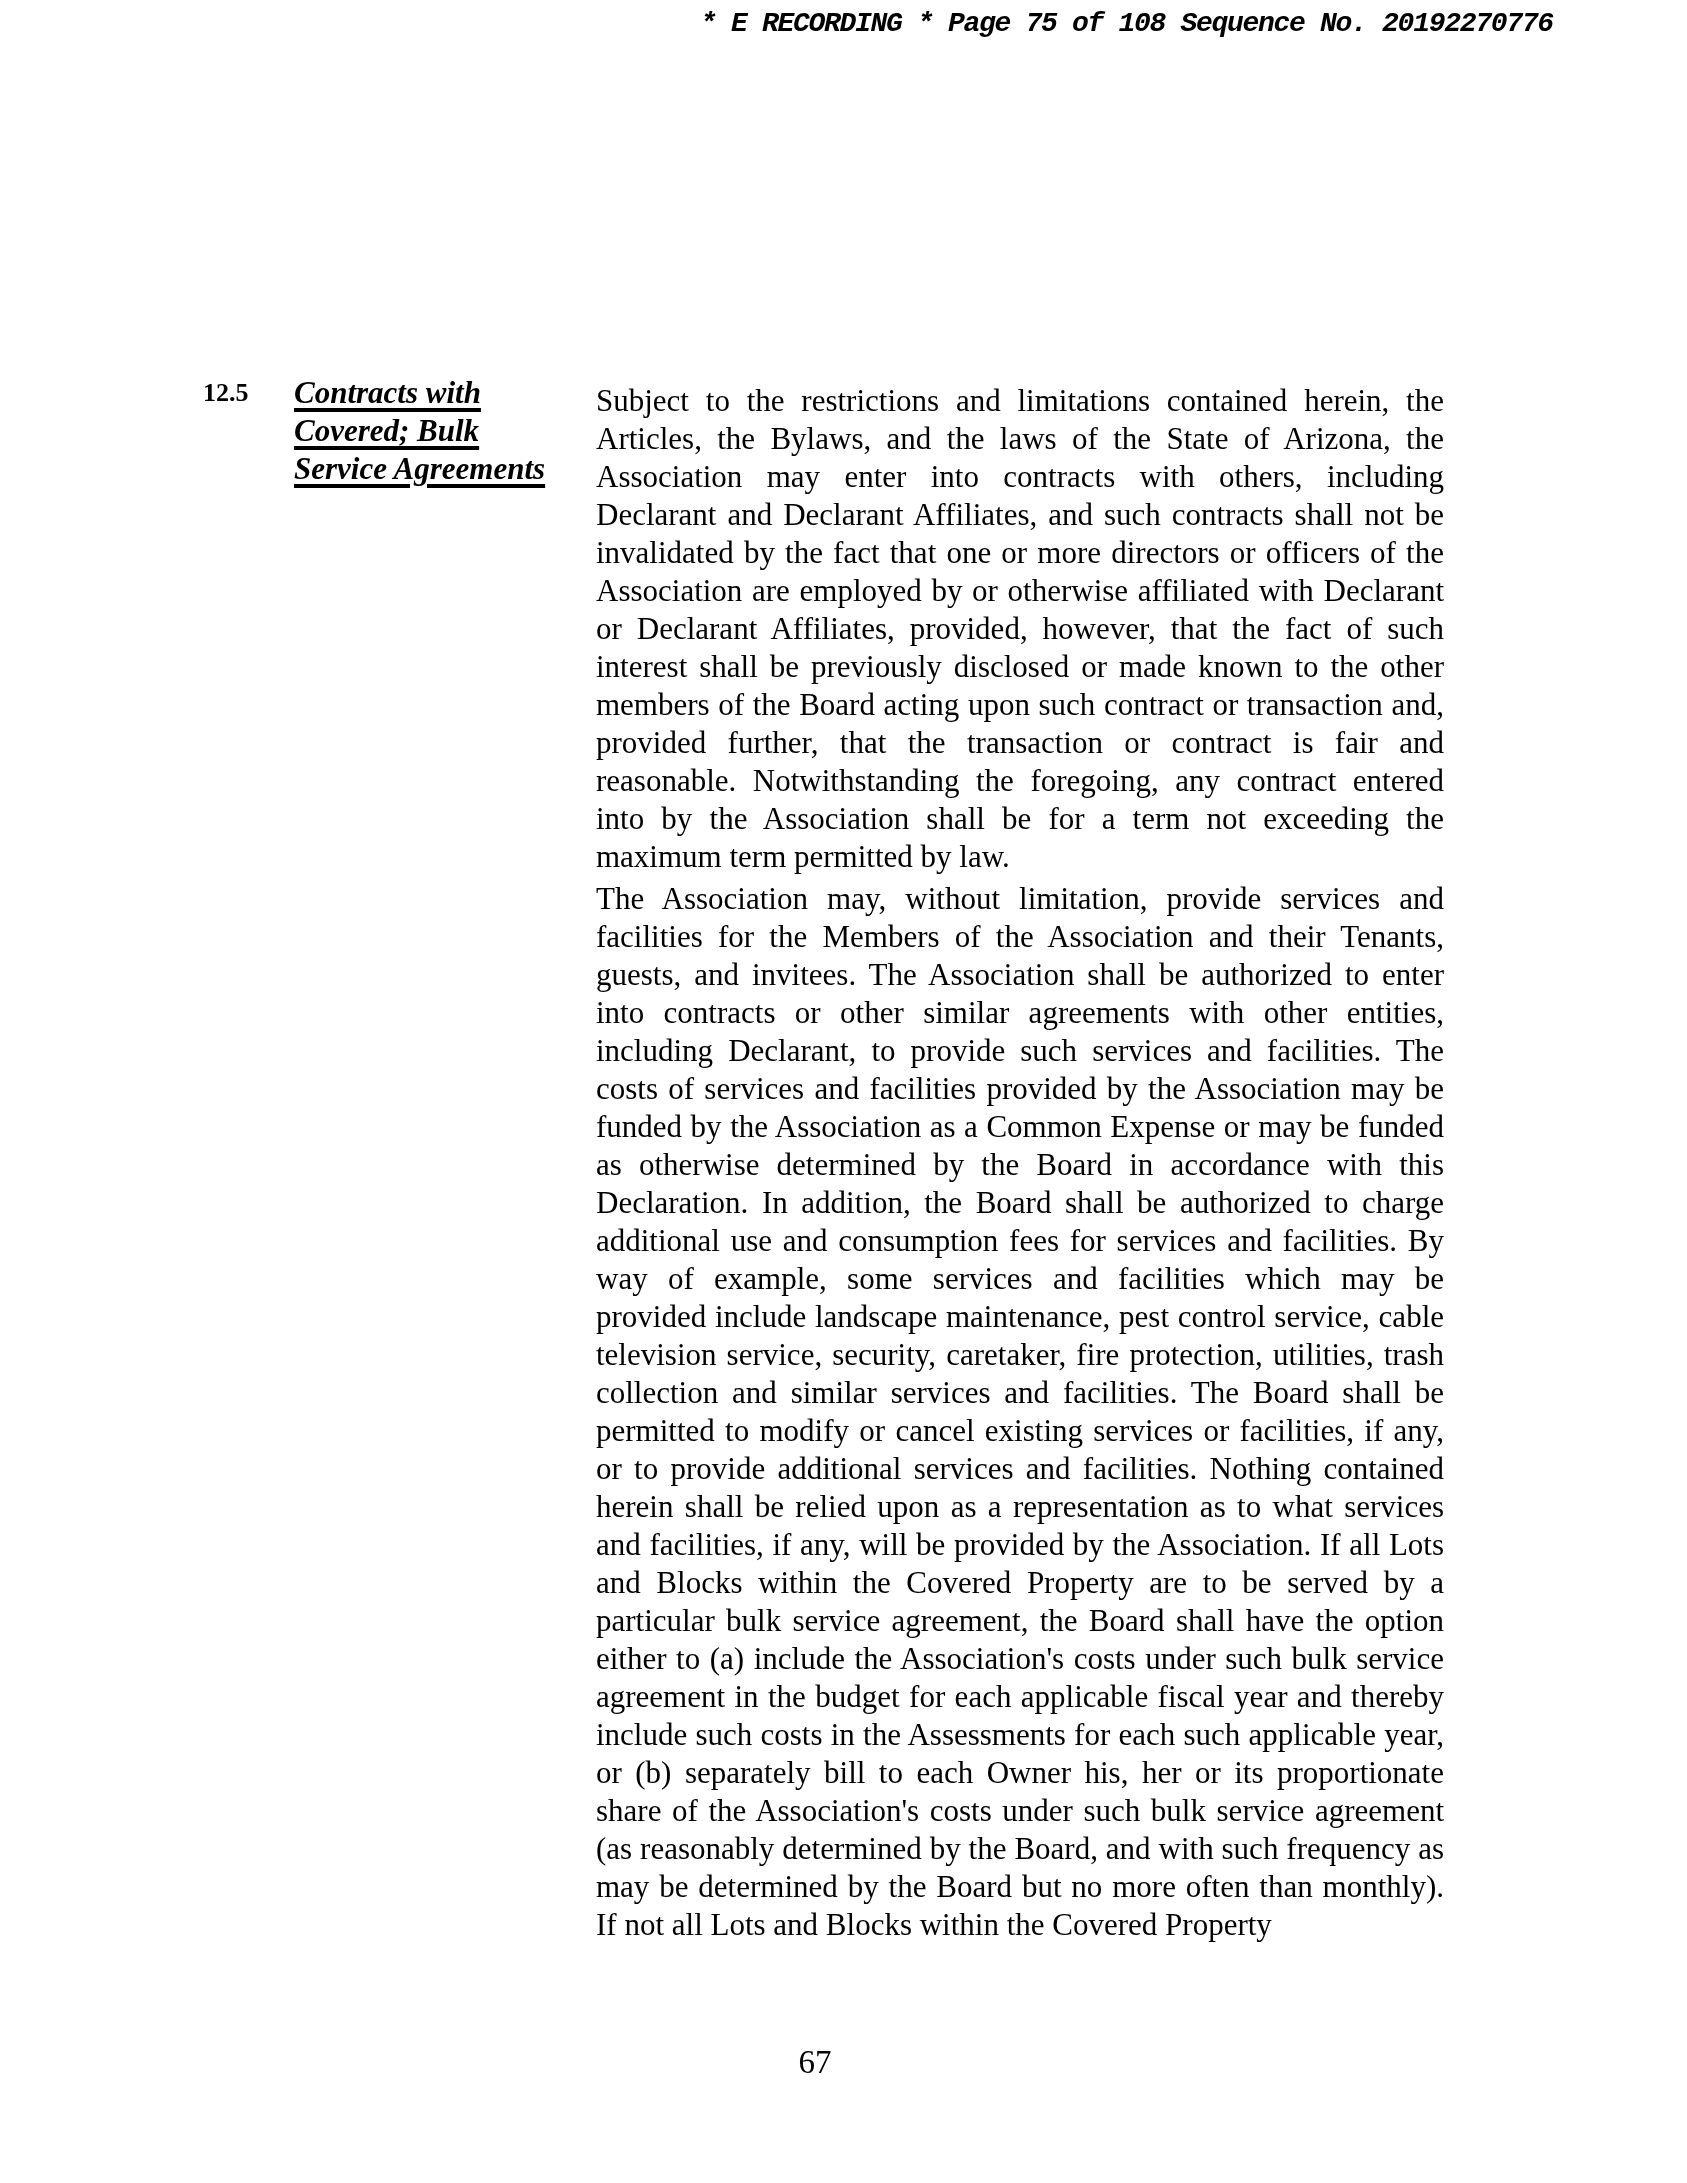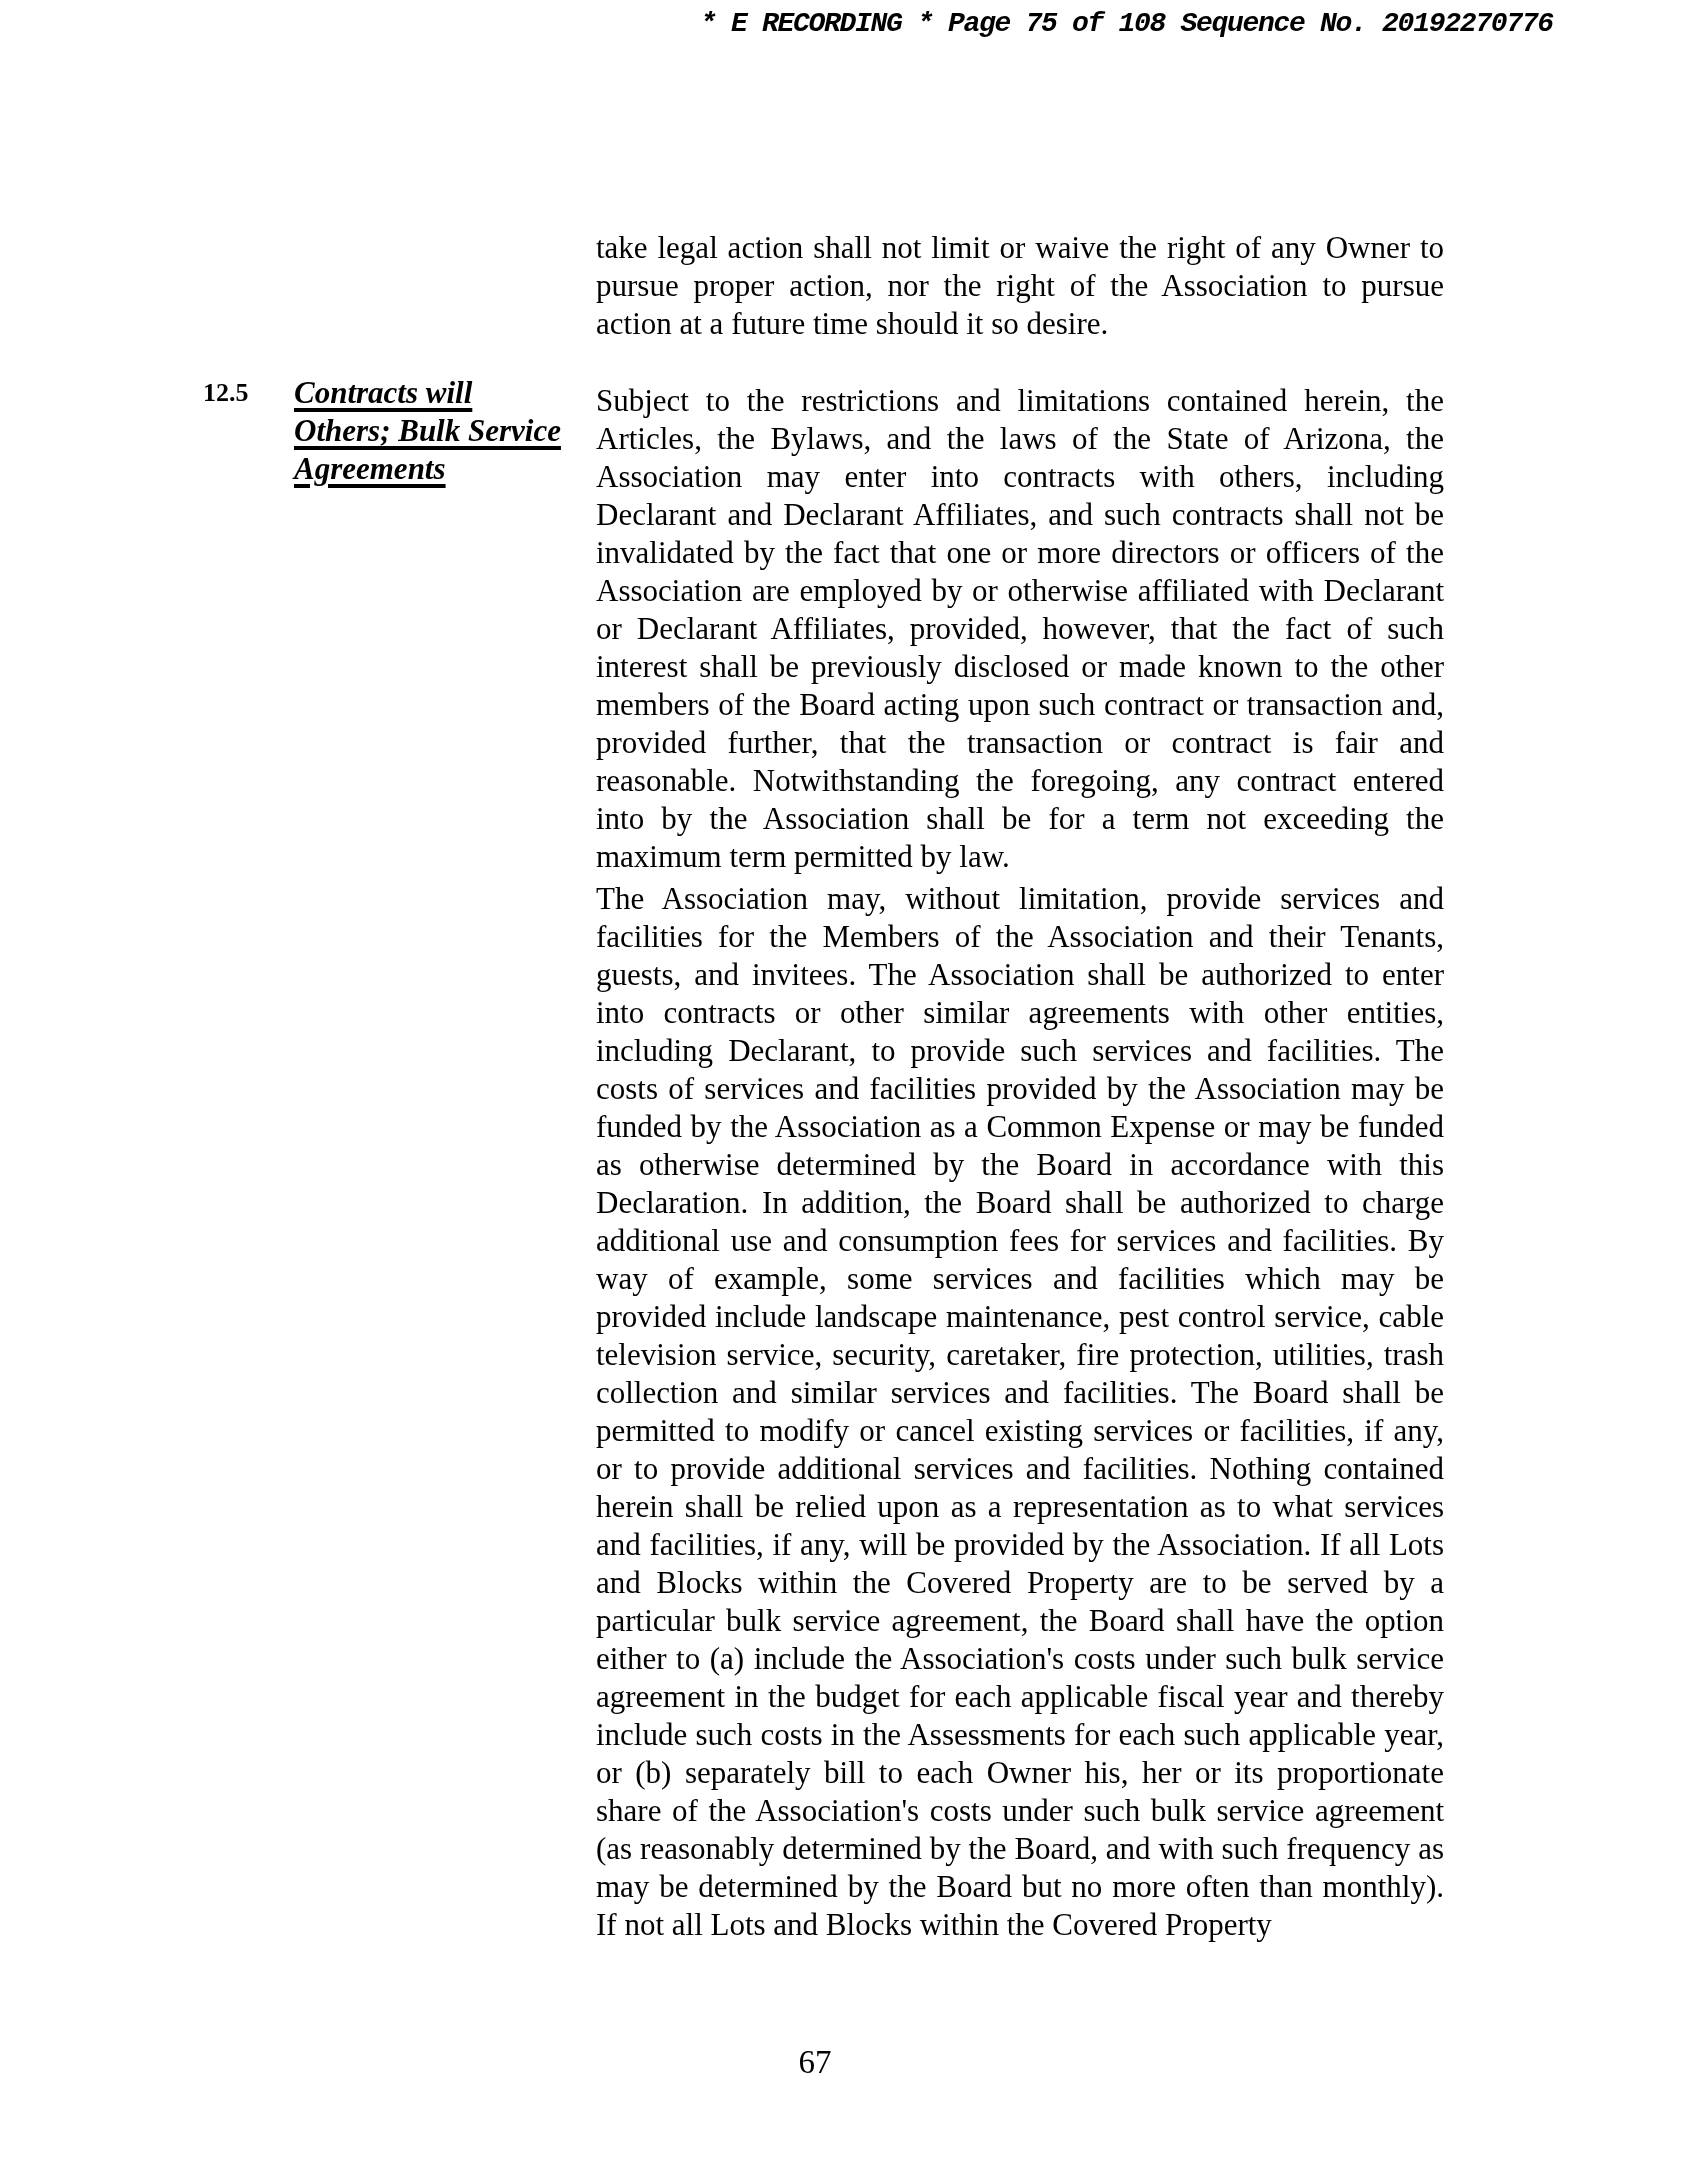--- a/index.html
+++ b/index.html
@@ -86,25 +86,24 @@
     margin-top: 44px;
   }
 </style>
 </head>
 <body>
 
 <div class="page">
 
   <div class="recording-header">* E RECORDING * Page 75 of 108 Sequence No. 20192270776</div>
 
-  <div class="serif bodytext intro-paragraph">take legal action shall not limit or waive the right of any Owner to pursue proper action, nor the right of the Association to pursue action at a future time should it so desire.</div>
 
   <div class="serif section-number">12.5</div>
 
-  <div class="serif section-heading">Contracts will Others; Bulk Service Agreements</div>
+  <div class="serif section-heading">Contracts with Covered; Bulk Service Agreements</div>
 
   <div class="serif bodytext section-paragraph-1">Subject to the restrictions and limitations contained herein, the Articles, the Bylaws, and the laws of the State of Arizona, the Association may enter into contracts with others, including Declarant and Declarant Affiliates, and such contracts shall not be invalidated by the fact that one or more directors or officers of the Association are employed by or otherwise affiliated with Declarant or Declarant Affiliates, provided, however, that the fact of such interest shall be previously disclosed or made known to the other members of the Board acting upon such contract or transaction and, provided further, that the transaction or contract is fair and reasonable.  Notwithstanding the foregoing, any contract entered into by the Association shall be for a term not exceeding the maximum term permitted by law.</div>
 
   <div class="serif bodytext section-paragraph-2">The Association may, without limitation, provide services and facilities for the Members of the Association and their Tenants, guests, and invitees.  The Association shall be authorized to enter into contracts or other similar agreements with other entities, including Declarant, to provide such services and facilities.  The costs of services and facilities provided by the Association may be funded by the Association as a Common Expense or may be funded as otherwise determined by the Board in accordance with this Declaration.  In addition, the Board shall be authorized to charge additional use and consumption fees for services and facilities.  By way of example, some services and facilities which may be provided include landscape maintenance, pest control service, cable television service, security, caretaker, fire protection, utilities, trash collection and similar services and facilities.  The Board shall be permitted to modify or cancel existing services or facilities, if any, or to provide additional services and facilities.  Nothing contained herein shall be relied upon as a representation as to what services and facilities, if any, will be provided by the Association.  If all Lots and Blocks within the Covered Property are to be served by a particular bulk service agreement, the Board shall have the option either to (a) include the Association's costs under such bulk service agreement in the budget for each applicable fiscal year and thereby include such costs in the Assessments for each such applicable year, or (b) separately bill to each Owner his, her or its proportionate share of the Association's costs under such bulk service agreement (as reasonably determined by the Board, and with such frequency as may be determined by the Board but no more often than monthly).  If not all Lots and Blocks within the Covered Property</div>
 
   <div class="serif page-number">67</div>
 
 </div>
 
 

